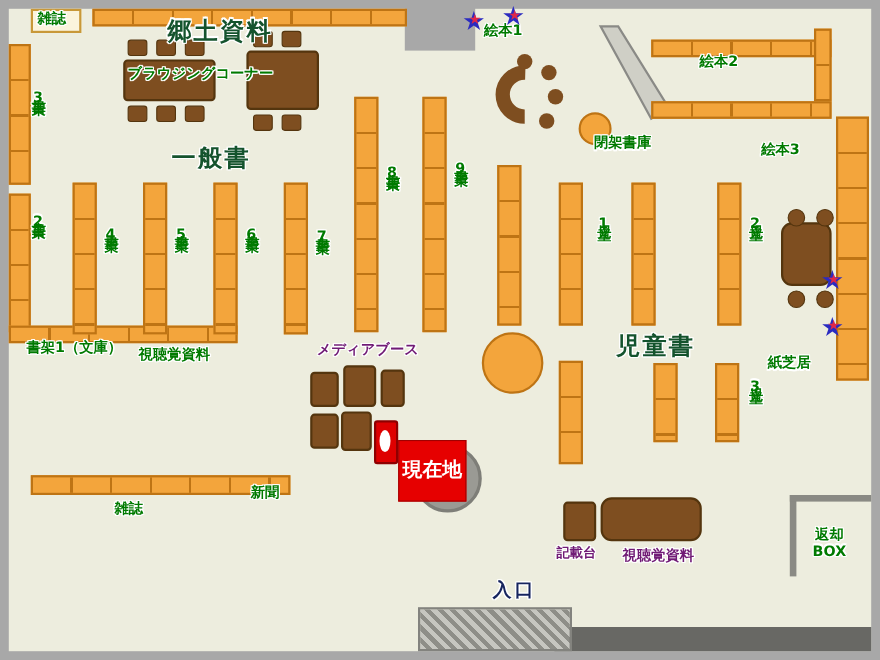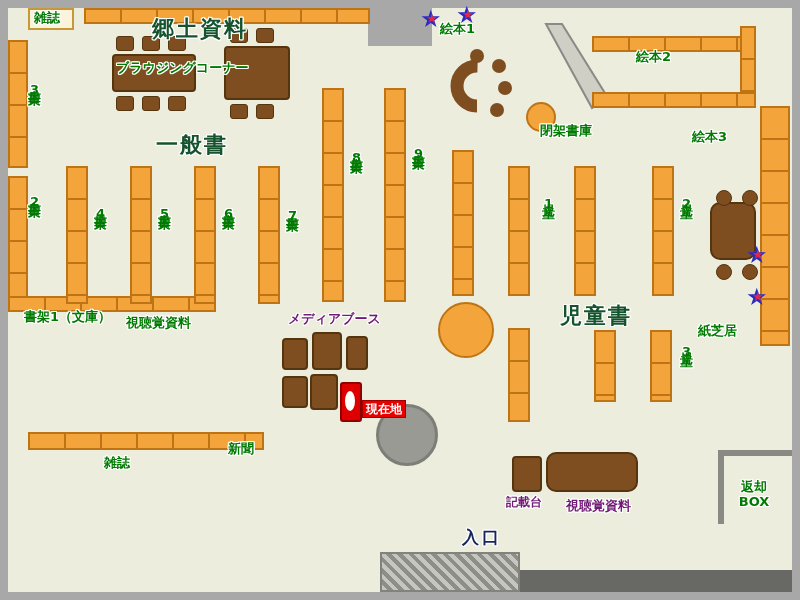--- a/index.html
+++ b/index.html
@@ -22,22 +22,22 @@
   .stool{position:absolute;width:14px;height:14px;background:#7E4E20;border:1px solid #54350E;border-radius:50%}
   .store{position:absolute;background:#46341C;border:2px solid #2C2010;box-sizing:border-box;
          display:flex;align-items:center;justify-content:center}
   .storelabel{color:#fff;font-size:14px;font-weight:bold;letter-spacing:3px}
   .lb{position:absolute;color:#007A00;font-size:13px;font-weight:bold;white-space:nowrap;line-height:1.15;
       text-shadow:-1px -1px 0 #fff,1px -1px 0 #fff,-1px 1px 0 #fff,1px 1px 0 #fff,0 -1px 0 #fff,0 1px 0 #fff,-1px 0 0 #fff,1px 0 0 #fff}
   .lb.v{writing-mode:vertical-rl;text-orientation:upright;letter-spacing:1px}
   .lb.red{color:#14532d;font-size:22px;letter-spacing:2px}
   .lb.blue{color:#701a75;font-size:13px}
   .lb.navy{color:#16245E;font-size:17px;letter-spacing:3px}
-  .cur{position:absolute;background:#E60000;color:#fff;font-size:12px;font-weight:bold;
-       padding:1px 3px;border:1px solid #A00000;line-height:1.2}
+  .cur{position:absolute;background:#E60000;color:#fff;font-size:18px;font-weight:bold;
+       padding:16px 3px;border:1px solid #A00000;line-height:1.2}
   .booth-red{position:absolute;background:#DE0000;border:2px solid #8E0000;border-radius:3px;box-sizing:border-box}
   .booth-red .oval{position:absolute;left:3px;top:7px;width:10px;height:20px;background:#fff;border-radius:50%}
   .star{position:absolute;width:26px;height:26px}
   .star .o{position:absolute;left:0;top:0;font-size:24px;line-height:26px;color:#2B2BC0}
   .star .i{position:absolute;left:6px;top:0;font-size:13px;line-height:26px;color:#E02848}
   .ov{position:absolute;left:0;top:0}
 </style>
 </head>
 <body>
 
@@ -140,21 +140,21 @@
   <div class="lb red" style="left:560px;top:303px">児童書</div>
   <div class="lb" style="left:698px;top:324px">紙芝居</div>
   <div class="lb" style="left:24px;top:310px">書架1（文庫）</div>
   <div class="lb" style="left:126px;top:316px">視聴覚資料</div>
   <div class="lb blue" style="left:288px;top:312px">メディアブース</div>
   <div class="cur" style="left:362px;top:400px">現在地</div>
   <div class="lb" style="left:104px;top:456px">雑誌</div>
   <div class="lb" style="left:228px;top:442px">新聞</div>
   <div class="lb blue" style="left:506px;top:496px;font-size:12px">記載台</div>
   <div class="lb blue" style="left:566px;top:499px">視聴覚資料</div>
-  <div class="lb navy" style="left:462px;top:528px">入口</div>
+  <div class="lb navy" style="left:448px;top:528px">入口</div>
   <div class="lb" style="left:726px;top:480px;width:56px;text-align:center">
     <span style="display:block">返却</span>
     <span style="display:block">BOX</span>
   </div>
 
   <div class="star" style="left:420px;top:6px">
     <span class="o">★</span>
     <span class="i">★</span>
   </div>
   <div class="star" style="left:456px;top:2px">

